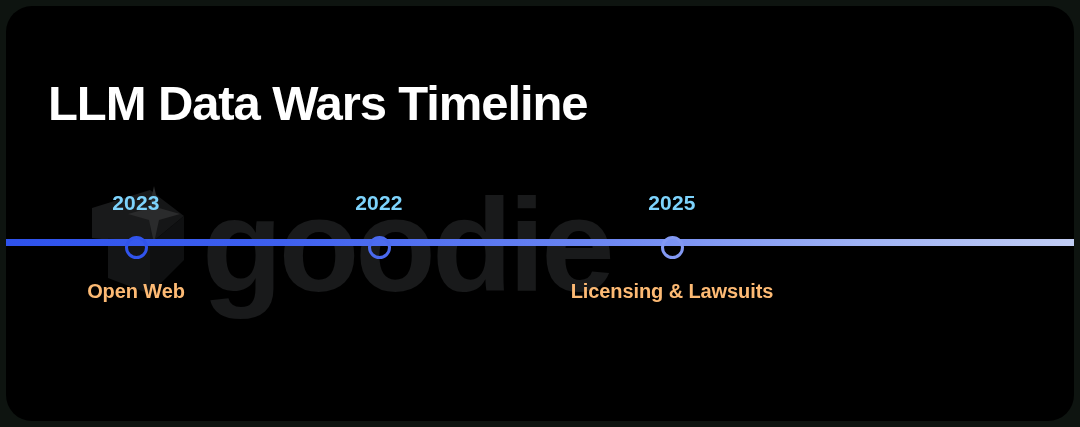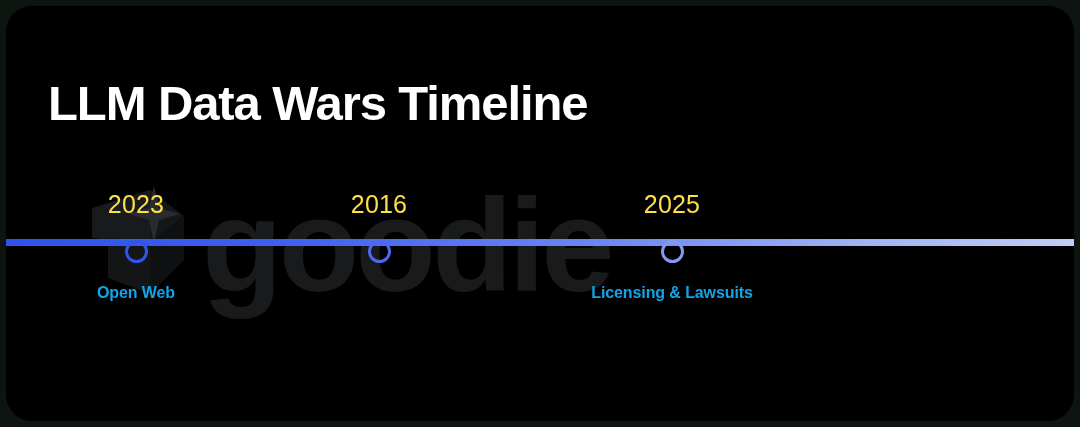--- a/index.html
+++ b/index.html
@@ -87,45 +87,45 @@
   }
 
   .tl-node {
     position: absolute;
     top: 186px;
     width: 230px;
     margin-left: -115px;
     text-align: center;
   }
   .tl-year {
-    font-size: 25px;
-    font-weight: 400;
-    color: #fde047;
+    font-size: 21px;
+    font-weight: 700;
+    color: #7dd3fc;
     letter-spacing: 0.2px;
     line-height: 1;
   }
   .tl-dot-row {
     height: 68px;
     display: flex;
     align-items: center;
     justify-content: center;
   }
   .tl-dot {
     width: 17px;
     height: 17px;
     border-radius: 50%;
     border-style: solid;
     border-width: 3px;
     box-sizing: content-box;
     background: transparent;
   }
   .tl-label {
-    font-size: 16px;
+    font-size: 20px;
     font-weight: 700;
-    color: #0ea5e9;
+    color: #fdba74;
     letter-spacing: -0.1px;
     line-height: 1;
     white-space: nowrap;
   }
 </style>
 </head>
 <body>
 
 <div id="slide-card">
 
@@ -150,21 +150,21 @@
 
     <div class="tl-node" style="left:130px;">
       <div class="tl-year">2023</div>
       <div class="tl-dot-row">
         <span class="tl-dot" style="border-color:#3154ec;"></span>
       </div>
       <div class="tl-label">Open Web</div>
     </div>
 
     <div class="tl-node" style="left:373px;">
-      <div class="tl-year">2016</div>
+      <div class="tl-year">2022</div>
       <div class="tl-dot-row">
         <span class="tl-dot" style="border-color:#4a69ee;"></span>
       </div>
     </div>
 
     <div class="tl-node" style="left:666px;">
       <div class="tl-year">2025</div>
       <div class="tl-dot-row">
         <span class="tl-dot" style="border-color:#8399f3;"></span>
       </div>

